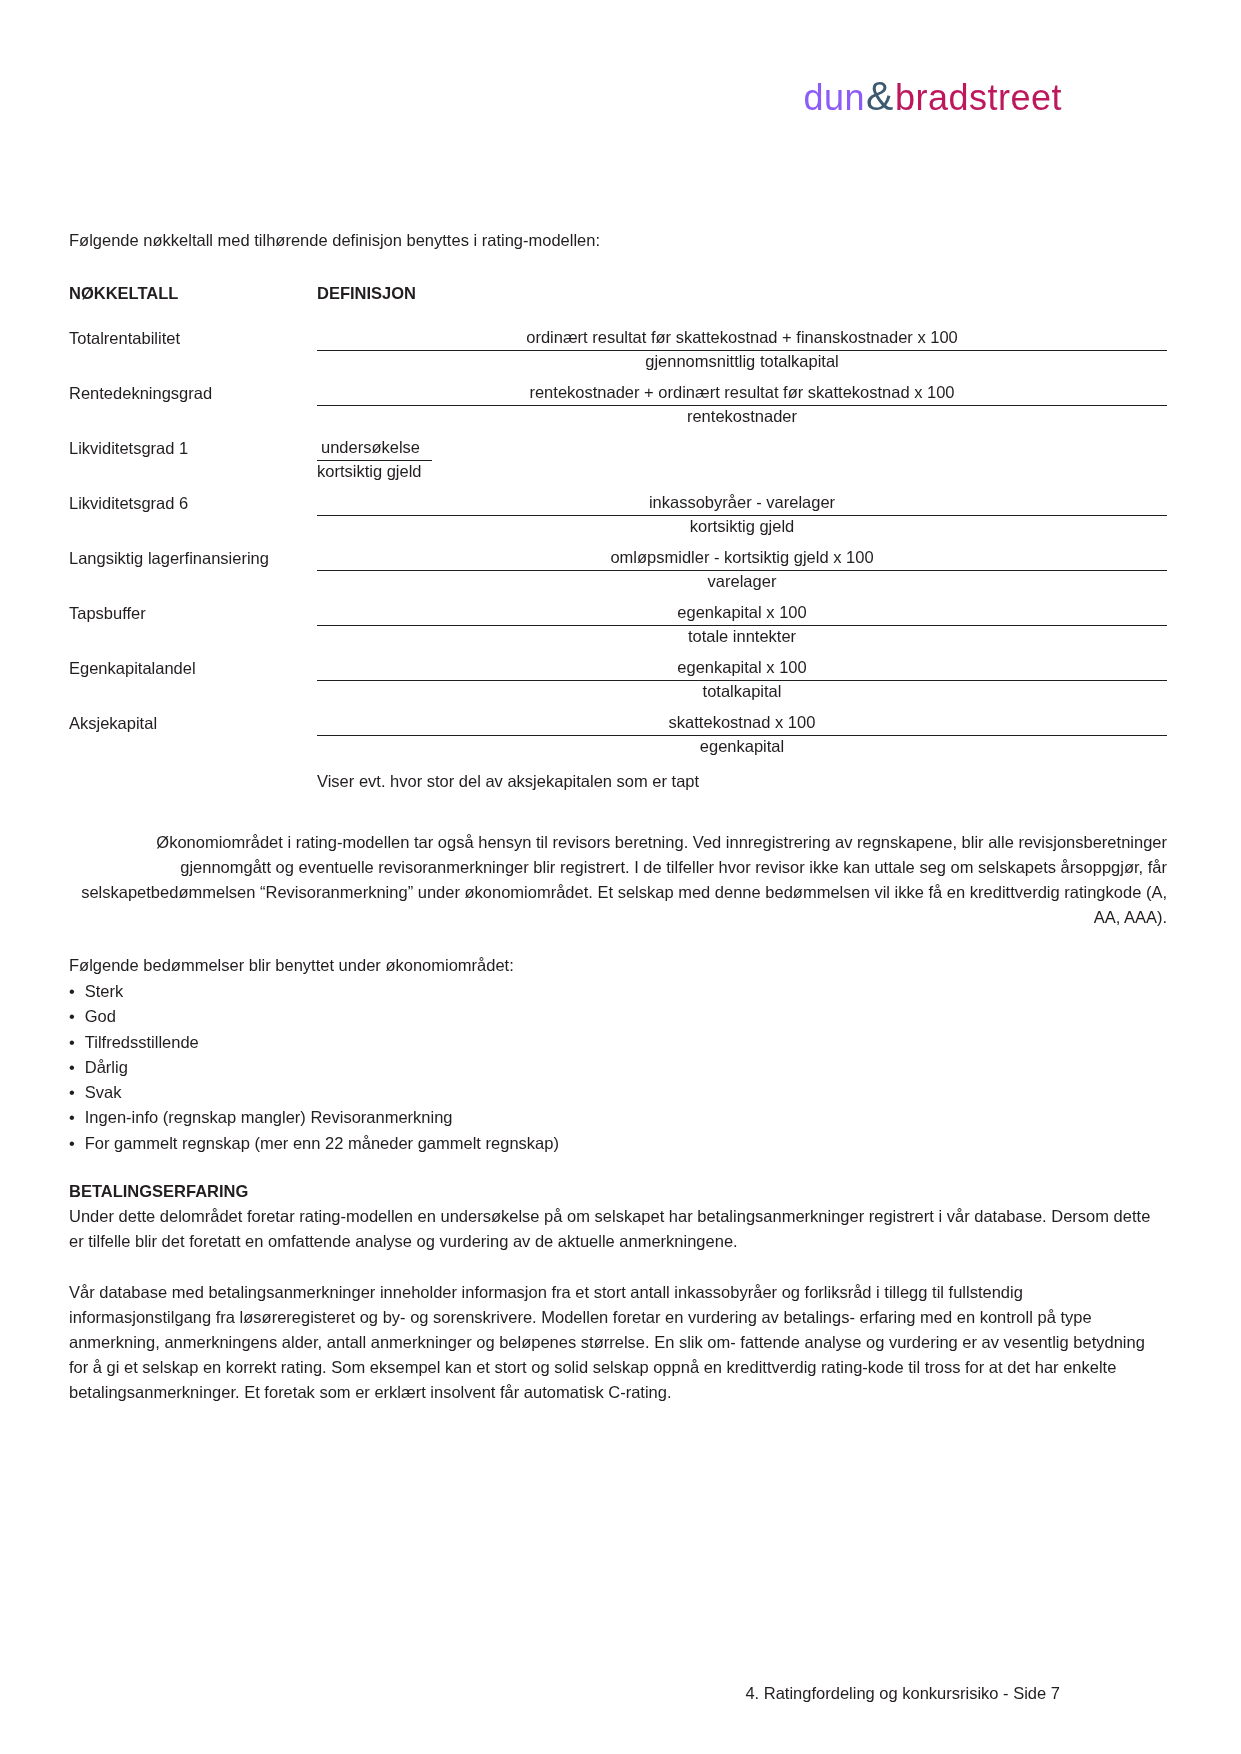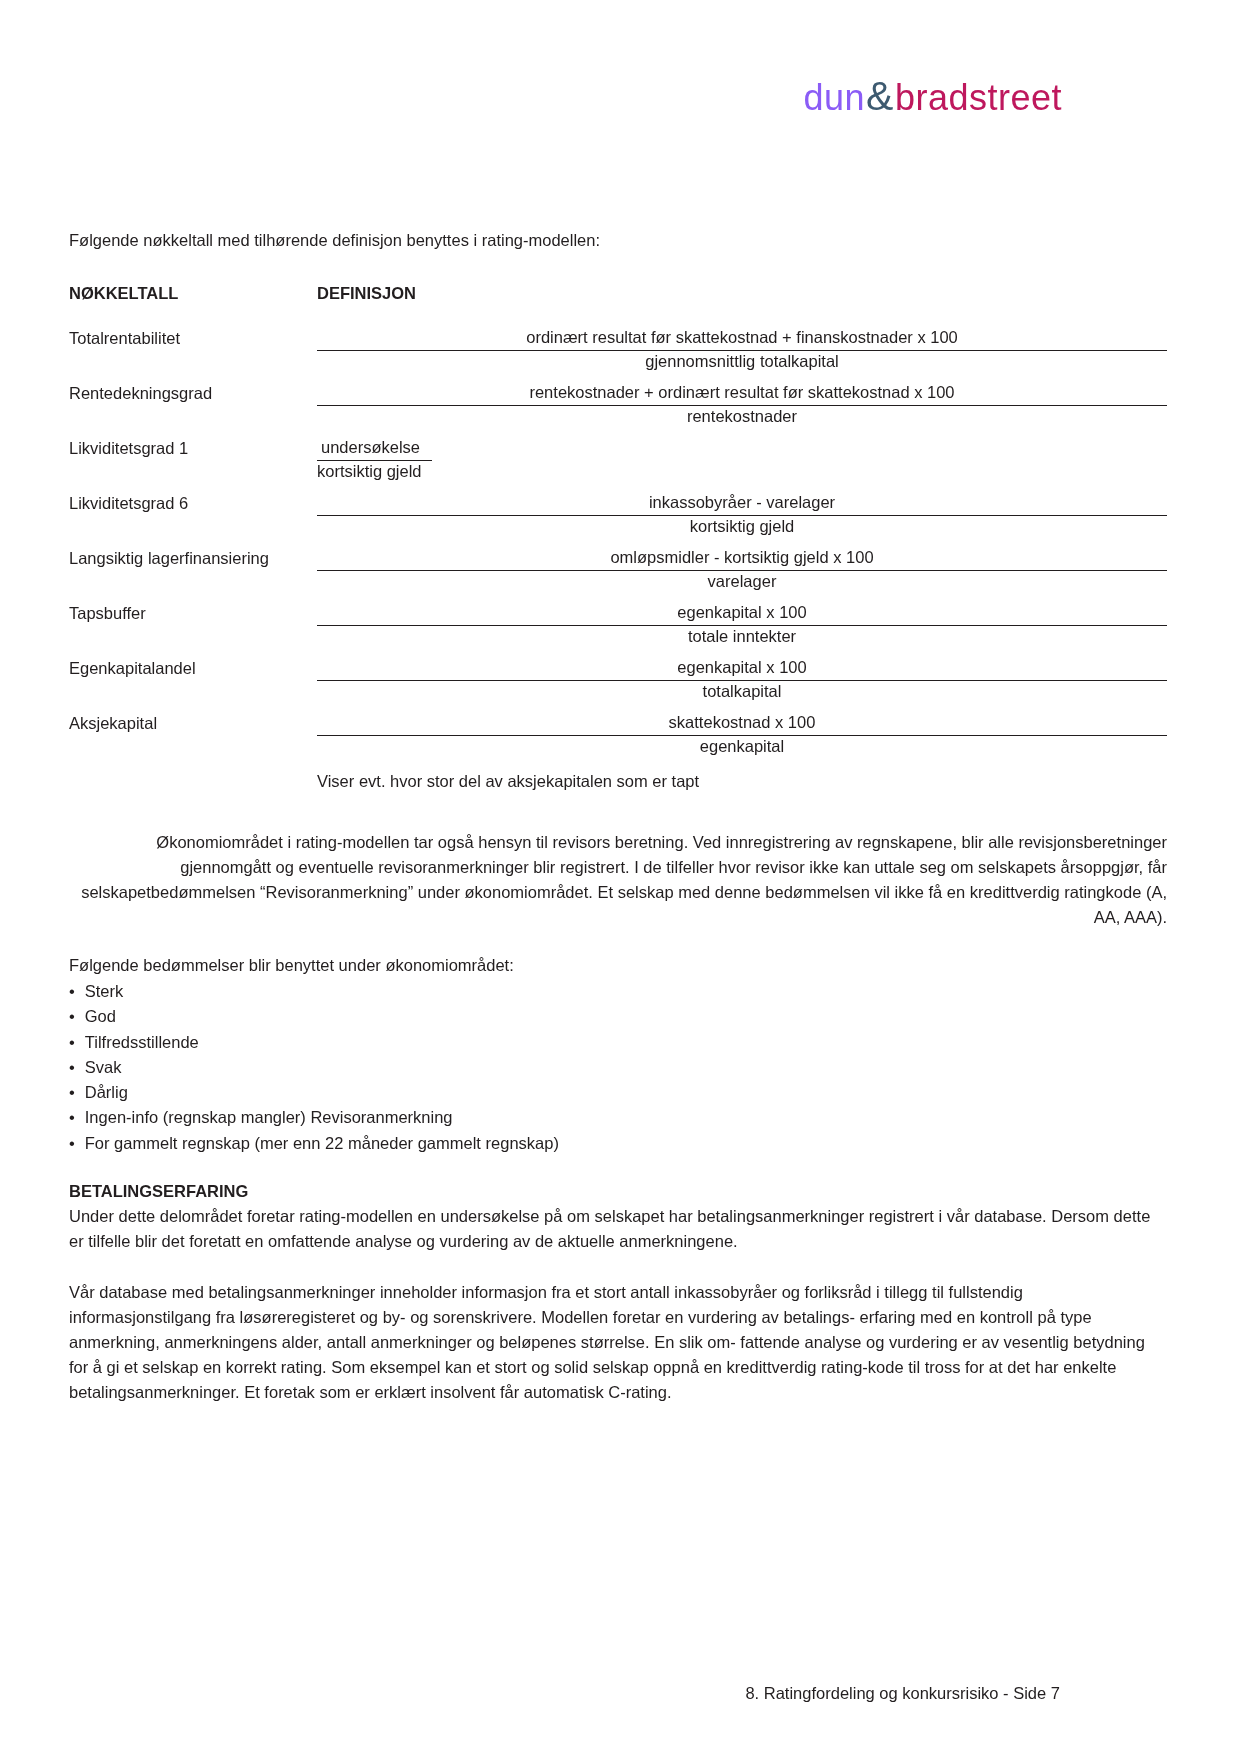--- a/index.html
+++ b/index.html
@@ -175,27 +175,27 @@
 
     <div class="table-note">Viser evt. hvor stor del av aksjekapitalen som er tapt</div>
 
     <p class="para economy-para">Økonomiområdet i rating-modellen tar også hensyn til revisors beretning. Ved innregistrering av regnskapene, blir alle revisjonsberetninger gjennomgått og eventuelle revisoranmerkninger blir registrert. I de tilfeller hvor revisor ikke kan uttale seg om selskapets årsoppgjør, får selskapetbedømmelsen “Revisoranmerkning” under økonomiområdet. Et selskap med denne bedømmelsen vil ikke få en kredittverdig ratingkode (A, AA, AAA).</p>
 
     <p class="para assess-title">Følgende bedømmelser blir benyttet under økonomiområdet:</p>
     <ul class="assess-list">
       <li>Sterk</li>
       <li>God</li>
       <li>Tilfredsstillende</li>
+      <li>Dårlig</li>
       <li>Svak</li>
-      <li>Dårlig</li>
       <li>Ingen-info (regnskap mangler) Revisoranmerkning</li>
       <li>For gammelt regnskap (mer enn 22 måneder gammelt regnskap)</li>
     </ul>
 
     <p class="para payment-title">BETALINGSERFARING</p>
     <p class="para payment-para-1">Under dette delområdet foretar rating-modellen en undersøkelse på om selskapet har betalingsanmerkninger registrert i vår database. Dersom dette er tilfelle blir det foretatt en omfattende analyse og vurdering av de aktuelle anmerkningene.</p>
     <p class="para payment-para-2">Vår database med betalingsanmerkninger inneholder informasjon fra et stort antall inkassobyråer og forliksråd i tillegg til fullstendig informasjonstilgang fra løsøreregisteret og by- og sorenskrivere. Modellen foretar en vurdering av betalings- erfaring med en kontroll på type anmerkning, anmerkningens alder, antall anmerkninger og beløpenes størrelse. En slik om- fattende analyse og vurdering er av vesentlig betydning for å gi et selskap en korrekt rating. Som eksempel kan et stort og solid selskap oppnå en kredittverdig rating-kode til tross for at det har enkelte betalingsanmerkninger. Et foretak som er erklært insolvent får automatisk C-rating.</p>
 
   </div>
 
-  <div class="footer">8. Ratingfordeling og konkursrisiko - Side 7</div>
+  <div class="footer">4. Ratingfordeling og konkursrisiko - Side 7</div>
 
 </div>
 
 </body></html>

